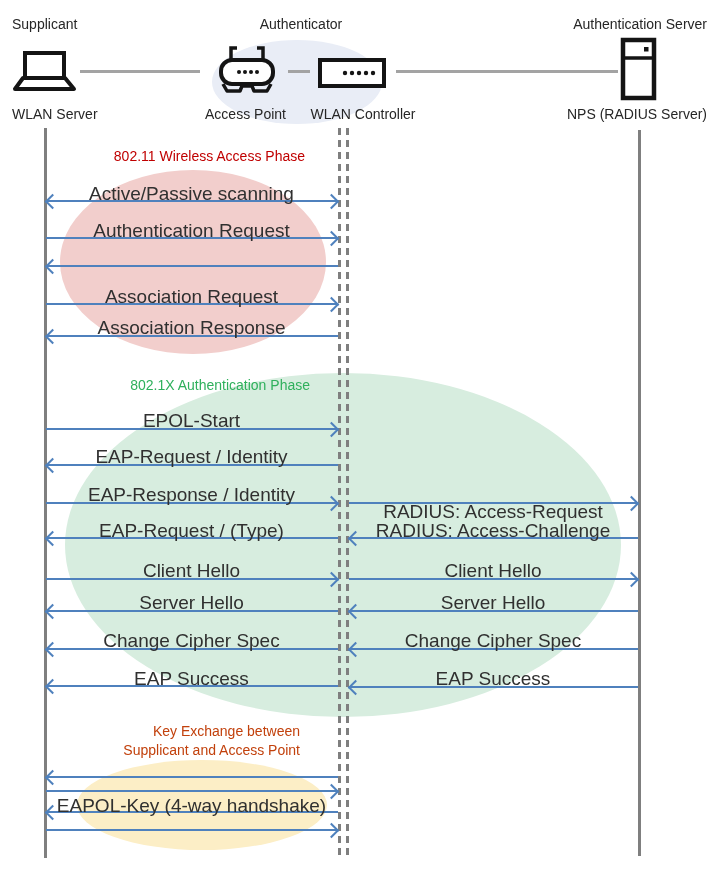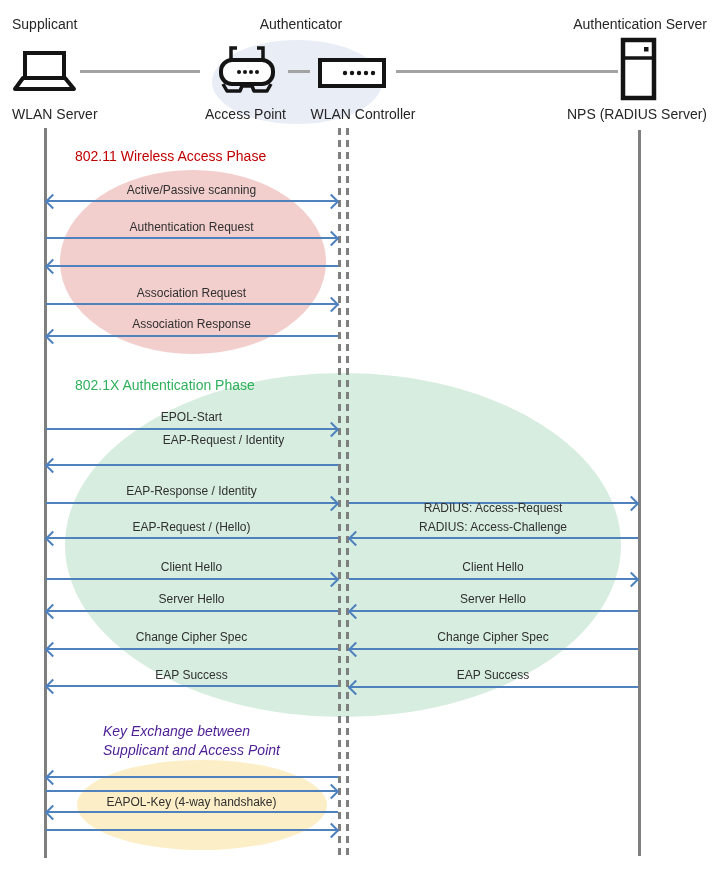--- a/index.html
+++ b/index.html
@@ -11,23 +11,23 @@
   .role-lbl,.dev-lbl{position:absolute;font-size:14px;color:#262626;white-space:nowrap;z-index:5;}
   
   .conn{position:absolute;top:70px;height:3px;background:#a3a3a3;z-index:2;}
   
   .lifeline{position:absolute;top:128px;width:3px;height:730px;background:#7f7f7f;z-index:2;}
   .dashline{position:absolute;top:128px;width:3px;height:728px;z-index:2;
     background:repeating-linear-gradient(to bottom,#7f7f7f 0px,#7f7f7f 7px,transparent 7px,transparent 12px);}
   
   .ellipse{position:absolute;border-radius:50%;z-index:1;}
   
-  .phase-title{position:absolute;font-size:14px;text-align:left;white-space:nowrap;z-index:4;line-height:19px;}
-  
-  .lbl{position:absolute;font-size:12px;color:#303030;text-align:center;white-space:nowrap;z-index:4;}
+  .phase-title{position:absolute;font-size:14px;text-align:right;white-space:nowrap;z-index:4;line-height:19px;}
+  
+  .lbl{position:absolute;font-size:19px;color:#303030;text-align:center;white-space:nowrap;z-index:4;}
   .lbl-left{left:45px;width:293px;}
   .lbl-right{left:348px;width:290px;}
   
   .arrow{position:absolute;height:2px;background:#4f81bd;z-index:3;}
   .span-left{left:46px;width:292px;}
   .span-right{left:349px;width:289px;}
   .head{position:absolute;width:9px;height:9px;top:-4px;}
   .head.r{right:1px;border-top:2.5px solid #4f81bd;border-right:2.5px solid #4f81bd;transform:rotate(45deg);}
   .head.l{left:1px;border-top:2.5px solid #4f81bd;border-left:2.5px solid #4f81bd;transform:rotate(-45deg);}
   
@@ -96,21 +96,21 @@
   <div class="dashline" style="left:338px;"></div>
   <div class="dashline" style="left:346px;"></div>
   <div class="lifeline" style="left:638px;top:130px;height:726px;"></div>
 
   <div class="ellipse" style="left:60px;top:170px;width:266px;height:184px;background:#f2cecc;"></div>
   <div class="ellipse" style="left:65px;top:373px;width:556px;height:344px;background:#d7eddf;"></div>
   <div class="ellipse" style="left:77px;top:760px;width:250px;height:90px;background:#fceec6;"></div>
 
   <div class="phase-title" style="left:75px;top:147px;width:230px;color:#c00000;">802.11 Wireless Access Phase</div>
   <div class="phase-title" style="left:75px;top:376px;width:235px;color:#2fb05c;">802.1X Authentication Phase</div>
-  <div class="phase-title" style="left:103px;top:722px;width:215px;color:#4c1d95;font-style:italic;">
+  <div class="phase-title" style="left:85px;top:722px;width:215px;color:#c2410c;">
     <div>Key Exchange between</div>
     <div>Supplicant and Access Point</div>
   </div>
 
   <div class="lbl lbl-left" style="top:183px;">Active/Passive scanning</div>
   <div class="arrow span-left" style="top:200px;">
       <span class="head l"></span>
       <span class="head r"></span>
     </div>
 
@@ -131,31 +131,31 @@
   <div class="lbl lbl-left" style="top:317px;">Association Response</div>
   <div class="arrow span-left" style="top:335px;">
       <span class="head l"></span>
     </div>
 
   <div class="lbl lbl-left" style="top:410px;">EPOL-Start</div>
   <div class="arrow span-left" style="top:428px;">
       <span class="head r"></span>
     </div>
 
-  <div class="lbl lbl-left" style="top:433px;padding-left:32px;">EAP-Request / Identity</div>
+  <div class="lbl lbl-left" style="top:446px;">EAP-Request / Identity</div>
   <div class="arrow span-left" style="top:464px;">
       <span class="head l"></span>
     </div>
 
   <div class="lbl lbl-left" style="top:484px;">EAP-Response / Identity</div>
   <div class="arrow span-left" style="top:502px;">
       <span class="head r"></span>
     </div>
 
-  <div class="lbl lbl-left" style="top:520px;">EAP-Request / (Hello)</div>
+  <div class="lbl lbl-left" style="top:520px;">EAP-Request / (Type)</div>
   <div class="arrow span-left" style="top:537px;">
       <span class="head l"></span>
     </div>
 
   <div class="lbl lbl-left" style="top:560px;">Client Hello</div>
   <div class="arrow span-left" style="top:578px;">
       <span class="head r"></span>
     </div>
 
   <div class="lbl lbl-left" style="top:592px;">Server Hello</div>

